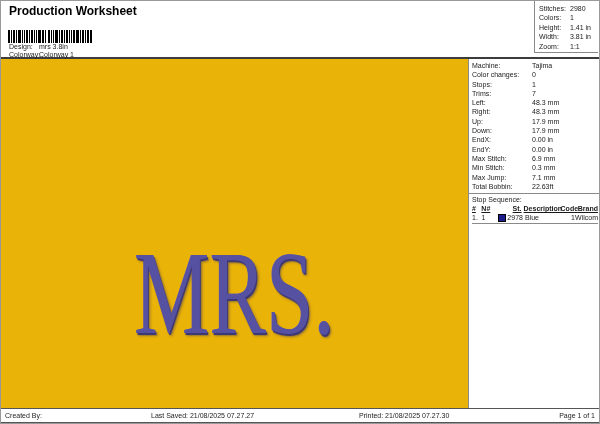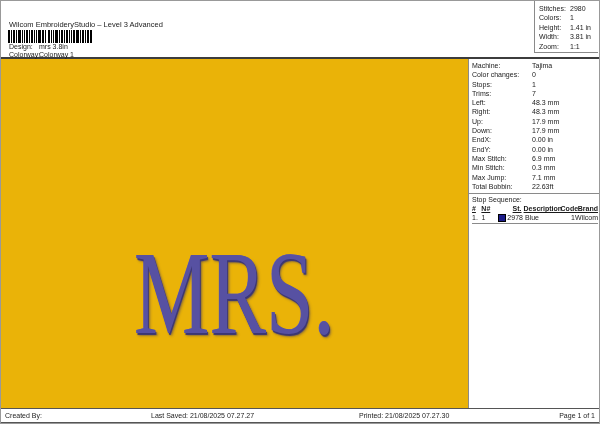--- a/index.html
+++ b/index.html
@@ -62,21 +62,21 @@
   .f-saved{left:150px;}
   .f-printed{left:358px;}
   .f-page{right:4px;}
 </style>
 </head>
 <body>
 
 <div class="page">
 
   <div class="header">
-    <div class="subtitle">Wilcom EmbroideryStudio – Level 3 Advanced</div>
+    <div class="title">Production Worksheet</div>
     <div class="barcode">
       <svg width="84" height="13" xmlns="http://www.w3.org/2000/svg">
         <g fill="#000">
           <rect x="0" y="0" width="2" height="13"></rect>
             <rect x="3" y="0" width="1" height="13"></rect>
           <rect x="5" y="0" width="2" height="13"></rect>
             <rect x="8" y="0" width="1" height="13"></rect>
           <rect x="10" y="0" width="3" height="13"></rect>
             <rect x="14" y="0" width="1" height="13"></rect>
           <rect x="16" y="0" width="1" height="13"></rect>

